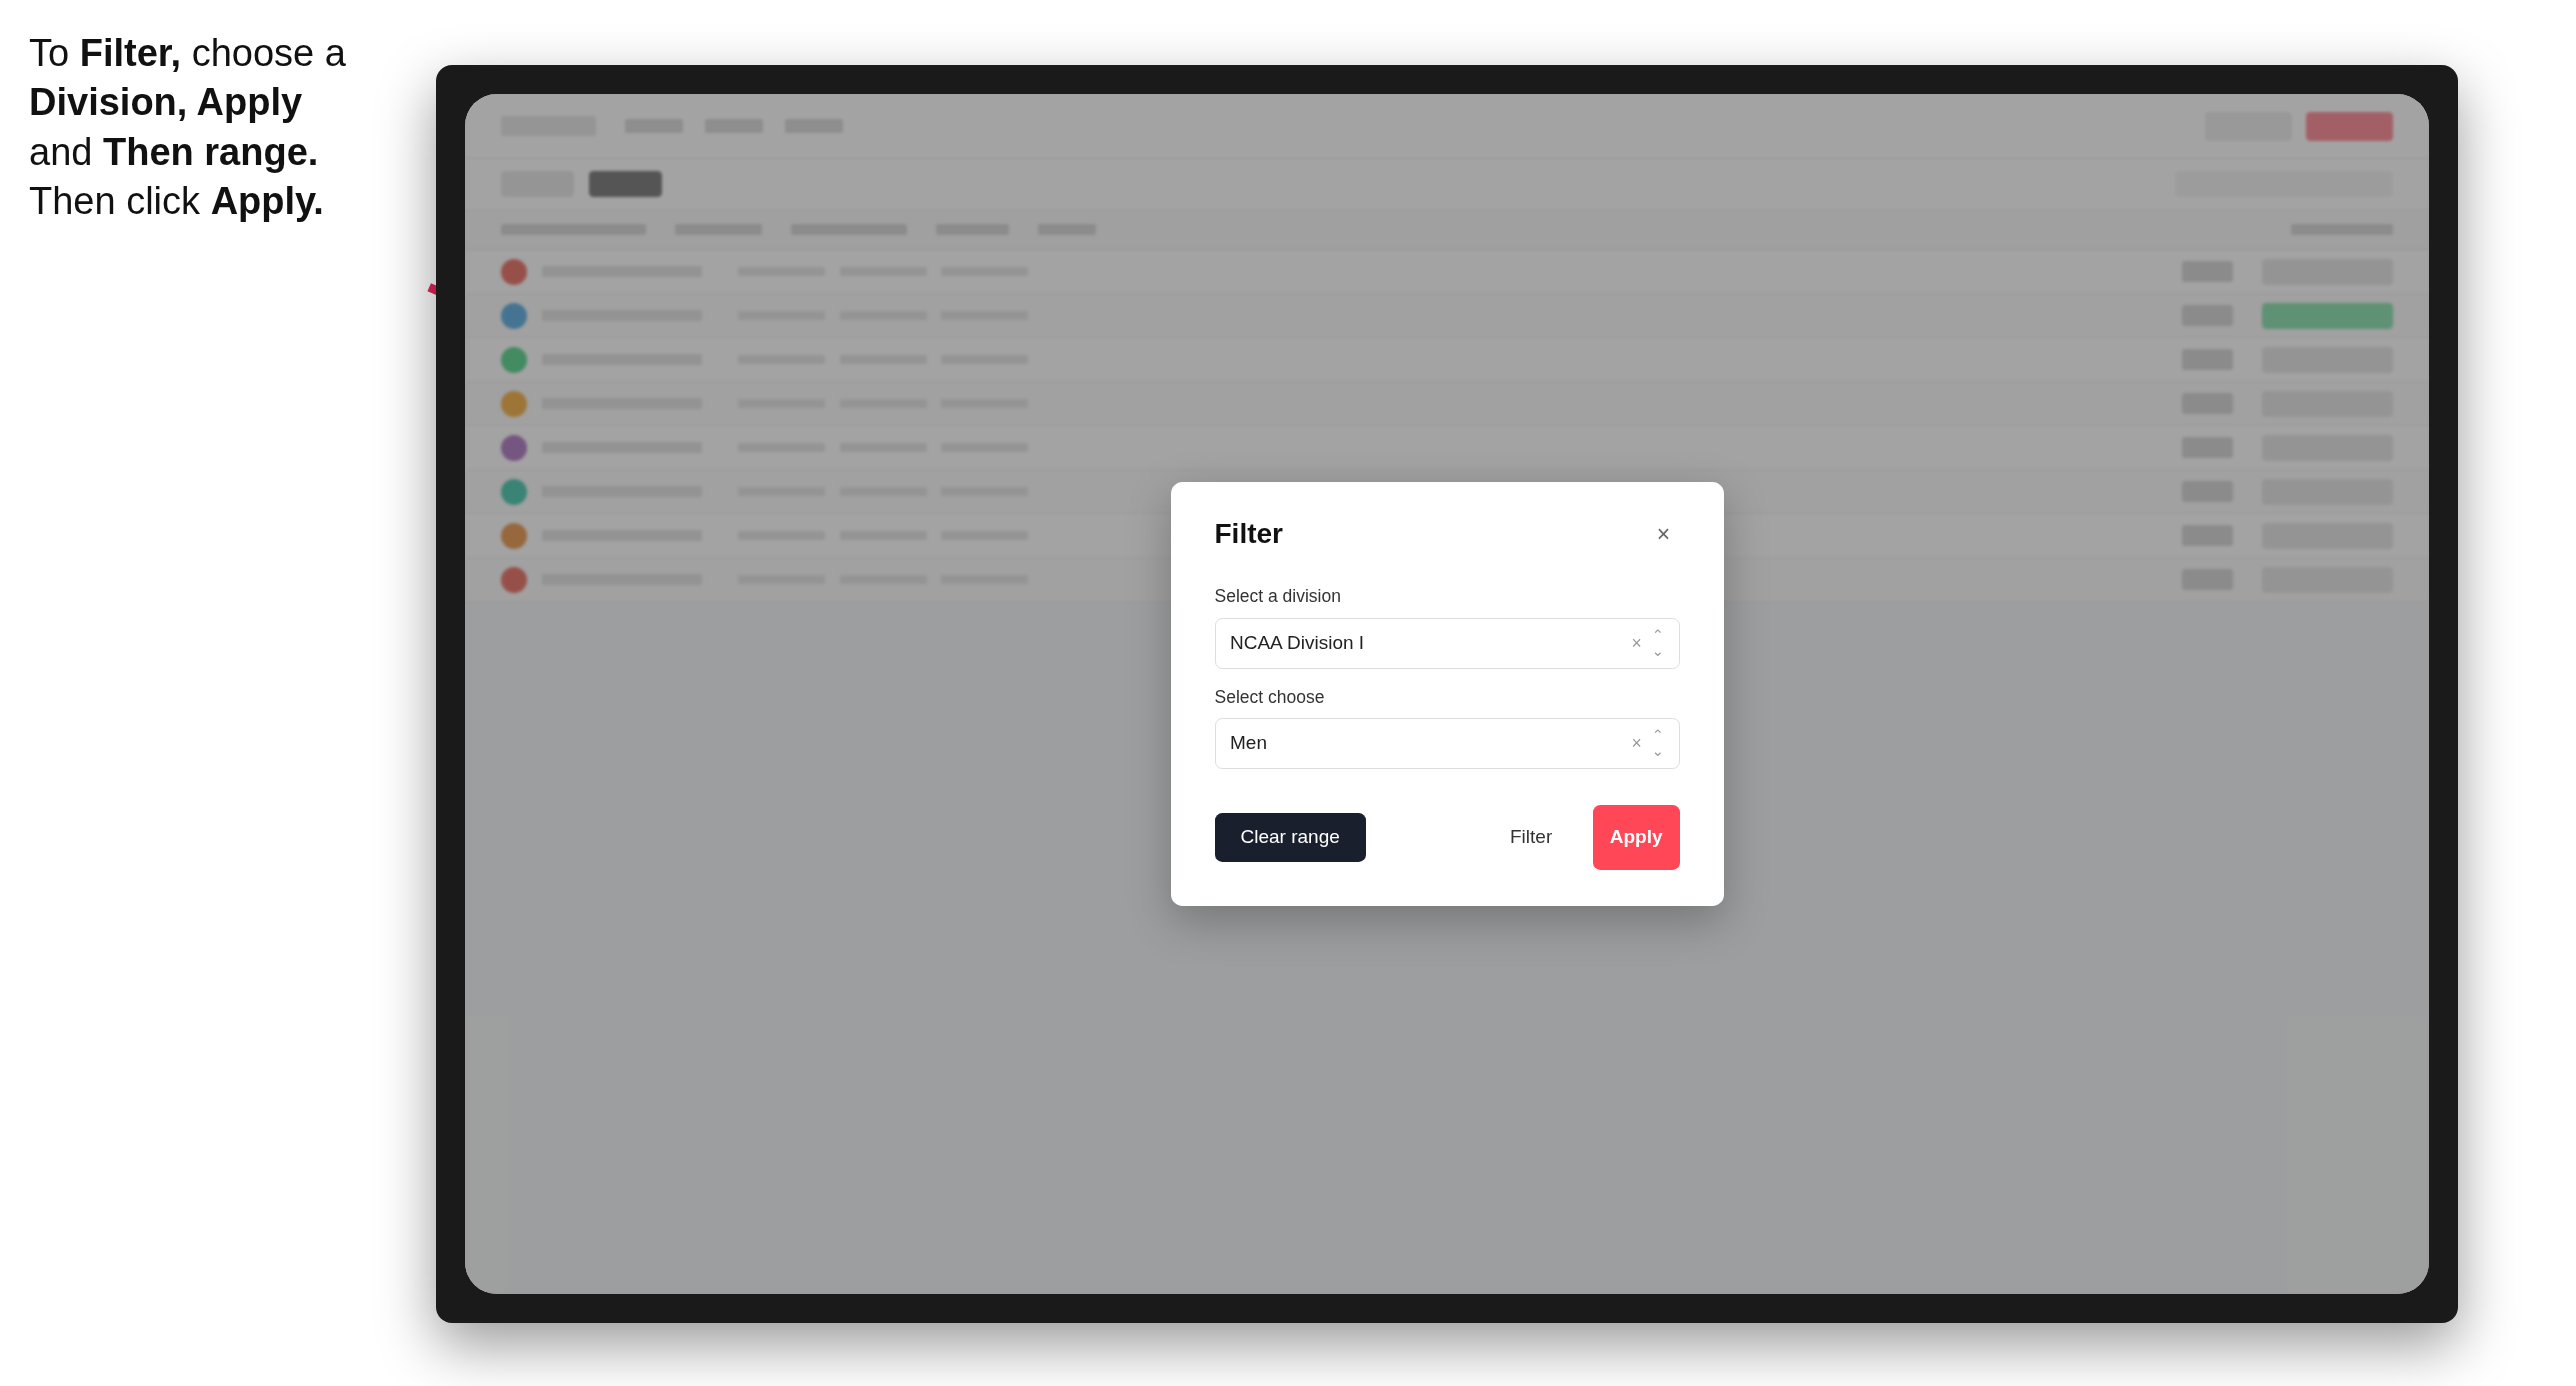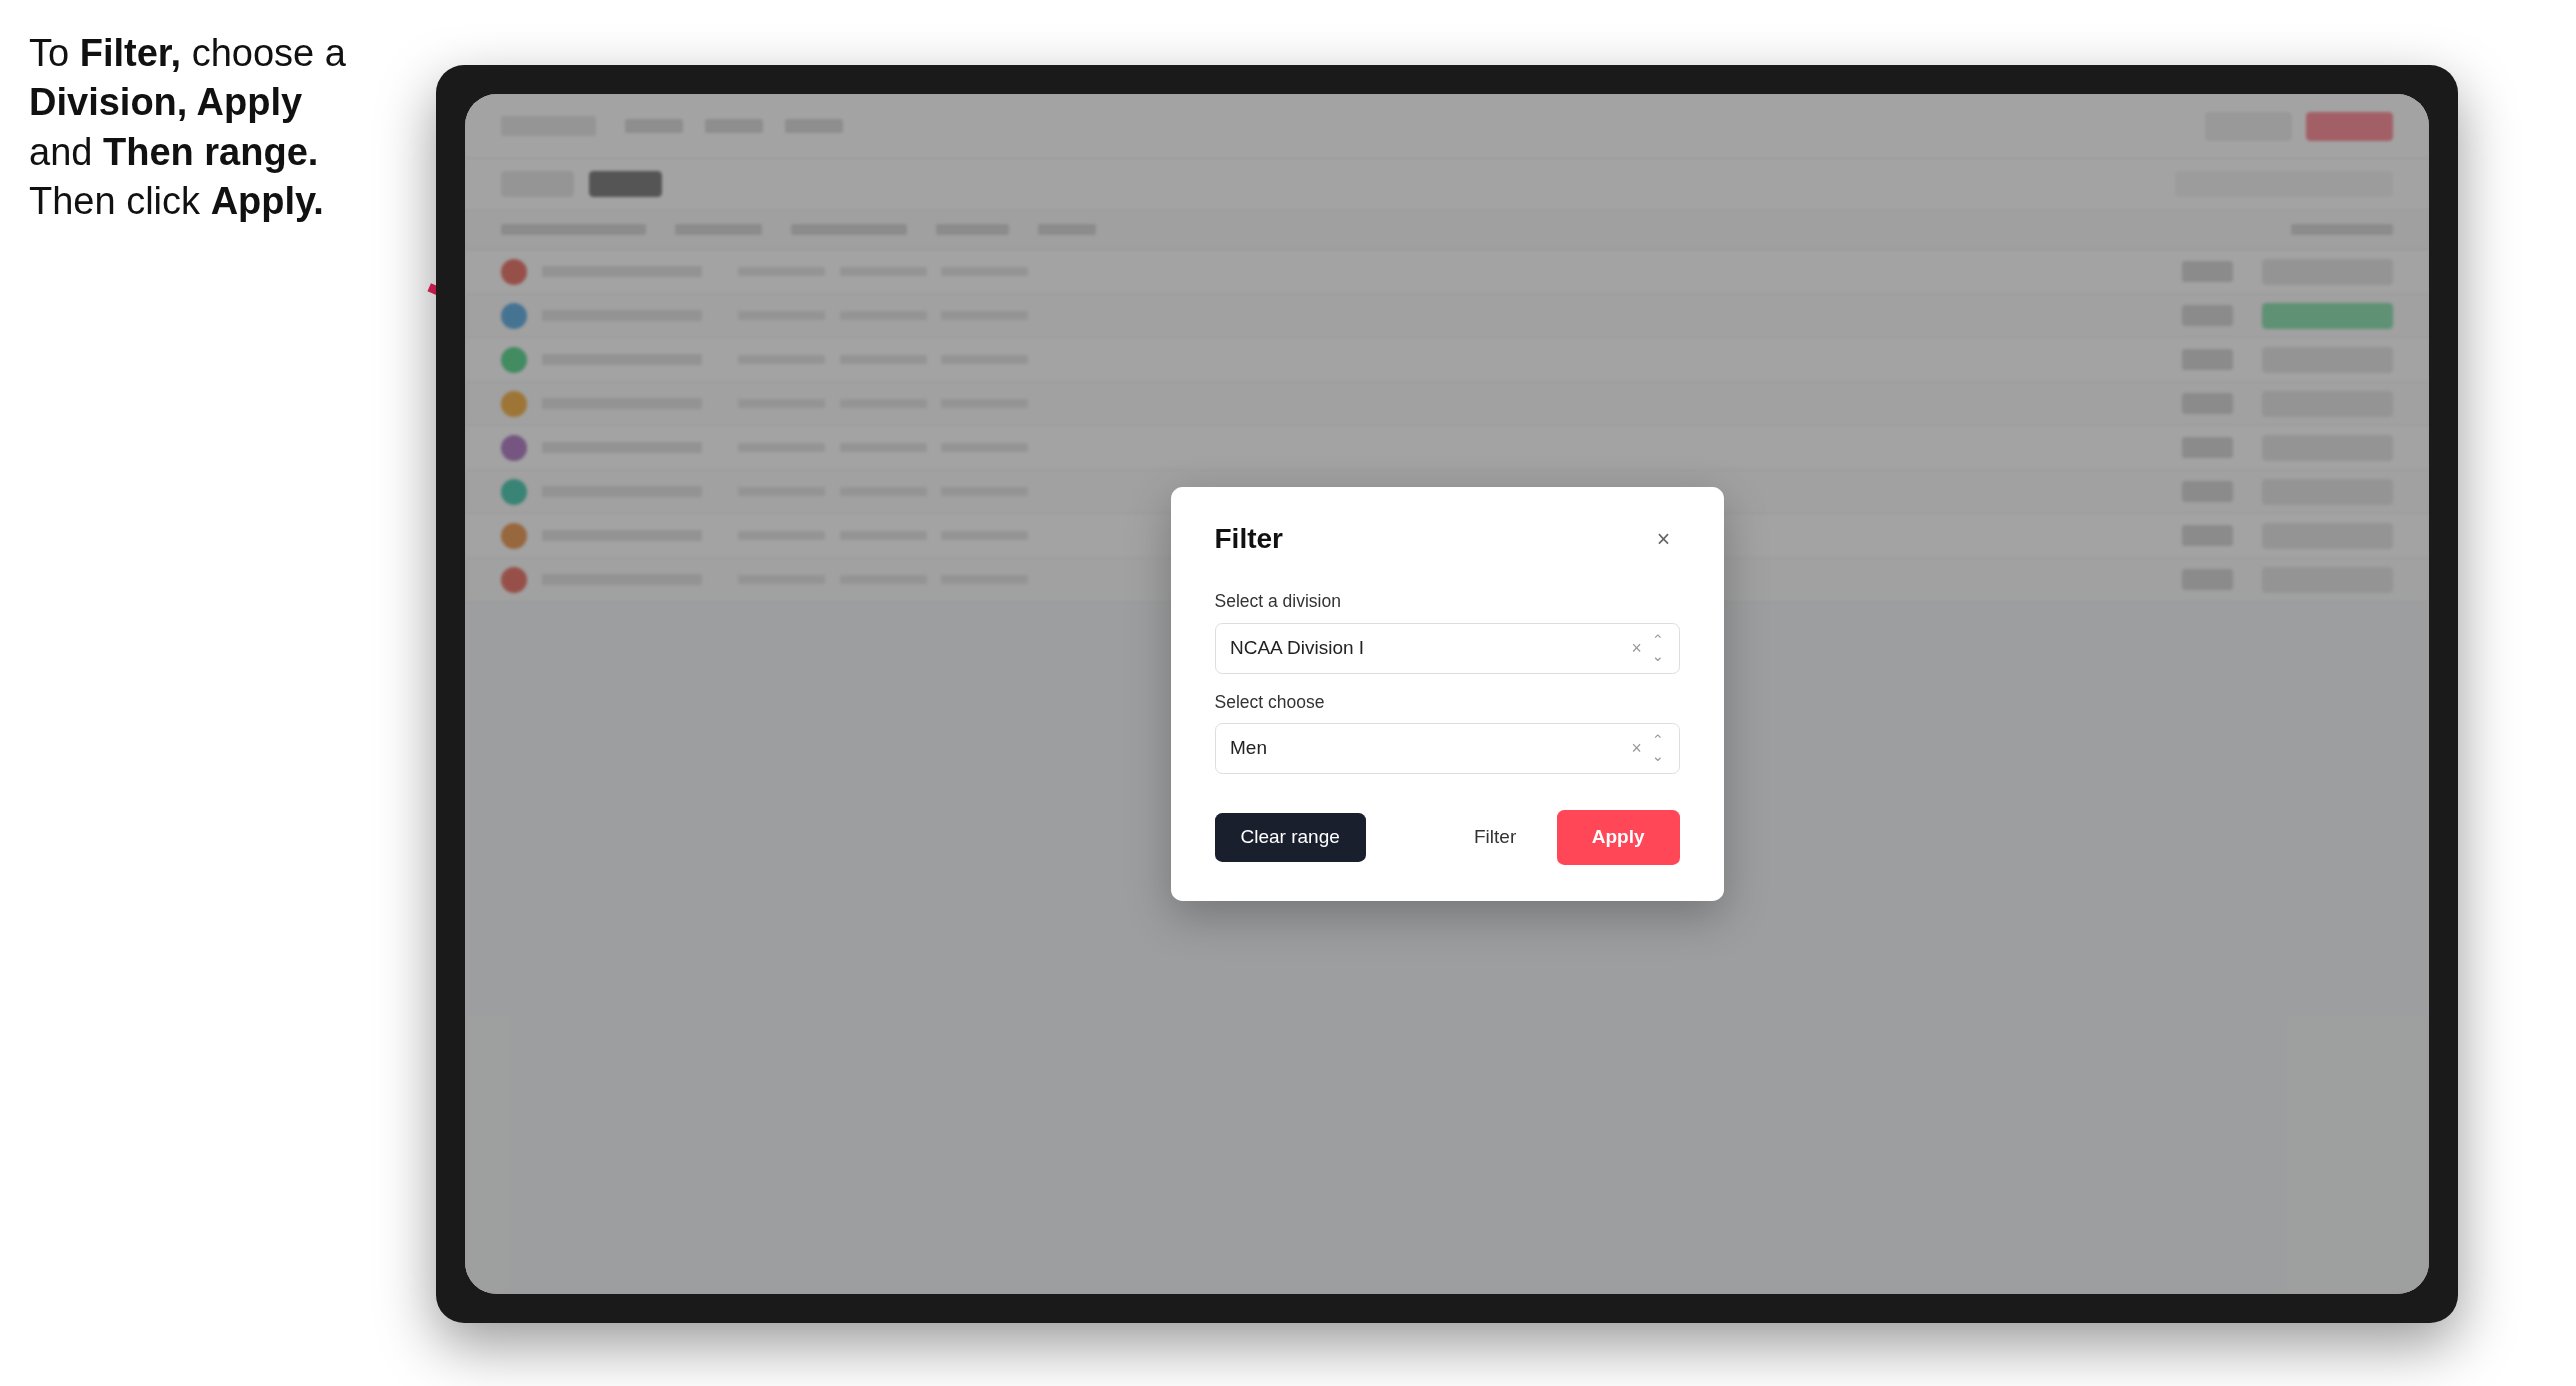--- a/index.html
+++ b/index.html
@@ -35,21 +35,21 @@
     }
 
     
     .tablet-frame {
       position: absolute;
       top: 65px;
       left: 436px;
       width: 2022px;
       height: 1258px;
       background: #1a1a1a;
-      border-radius: 28px;
+      border-radius: 16px;
       padding: 29px;
       box-shadow: 0 22px 58px rgba(0,0,0,0.4);
     }
 
     .tablet-screen {
       width: 100%;
       height: 100%;
       background: #f0f0f0;
       border-radius: 32px;
       overflow: hidden;
@@ -368,22 +368,22 @@
       padding: 0 26px;
       background: none;
       color: #333;
       border: none;
       font-size: 19px;
       cursor: pointer;
       margin-right: 14.5px;
     }
 
     .btn-apply {
-      height: 55px;
-      padding: 0 35px;
+      height: 65px;
+      padding: 0 17px;
       background: #ff4757;
       color: #fff;
       border: none;
       border-radius: 7.3px;
       font-size: 19px;
       font-weight: 600;
       cursor: pointer;
     }
   </style>
 </head>

